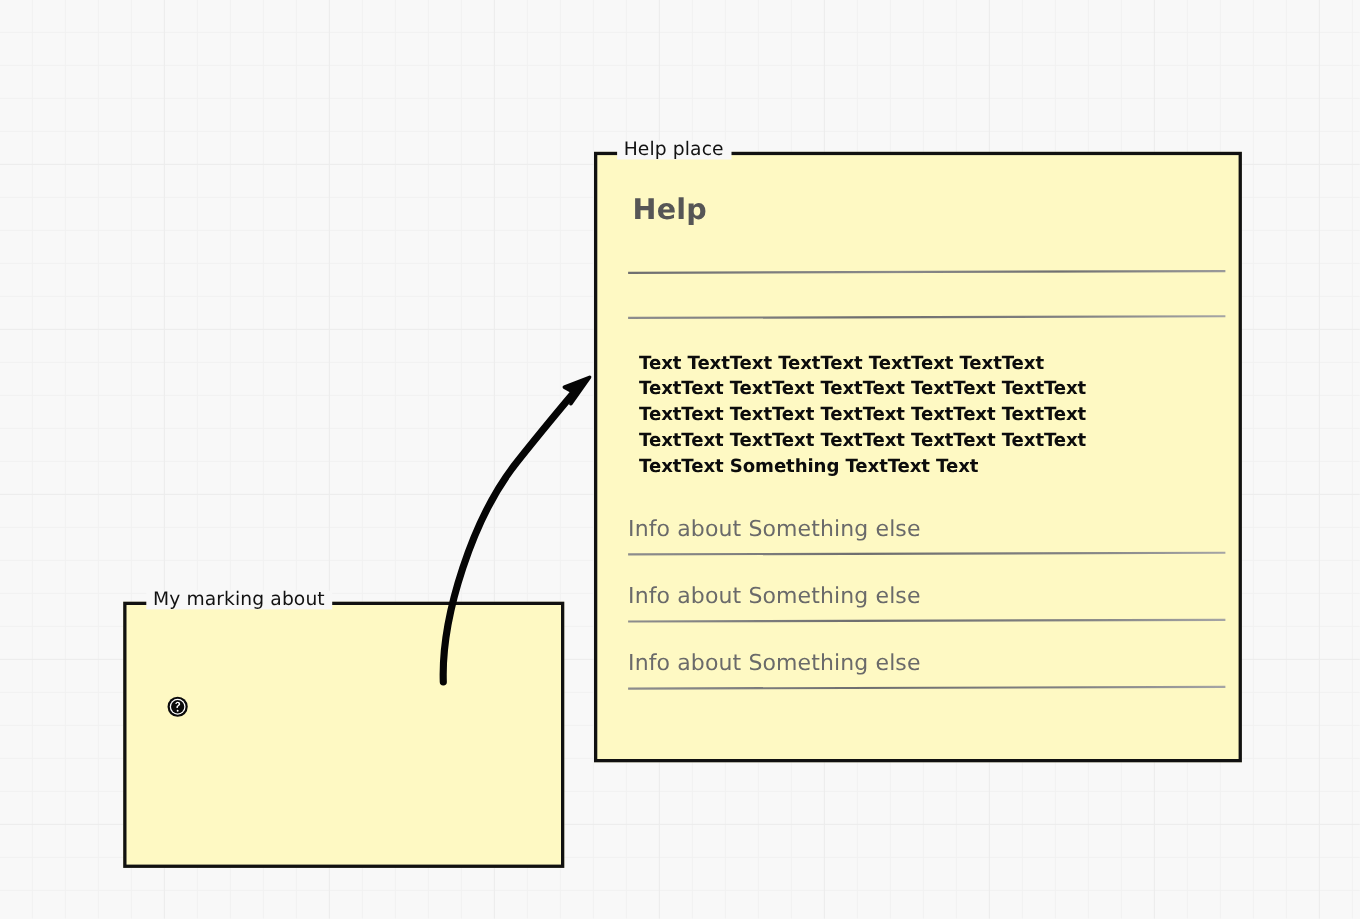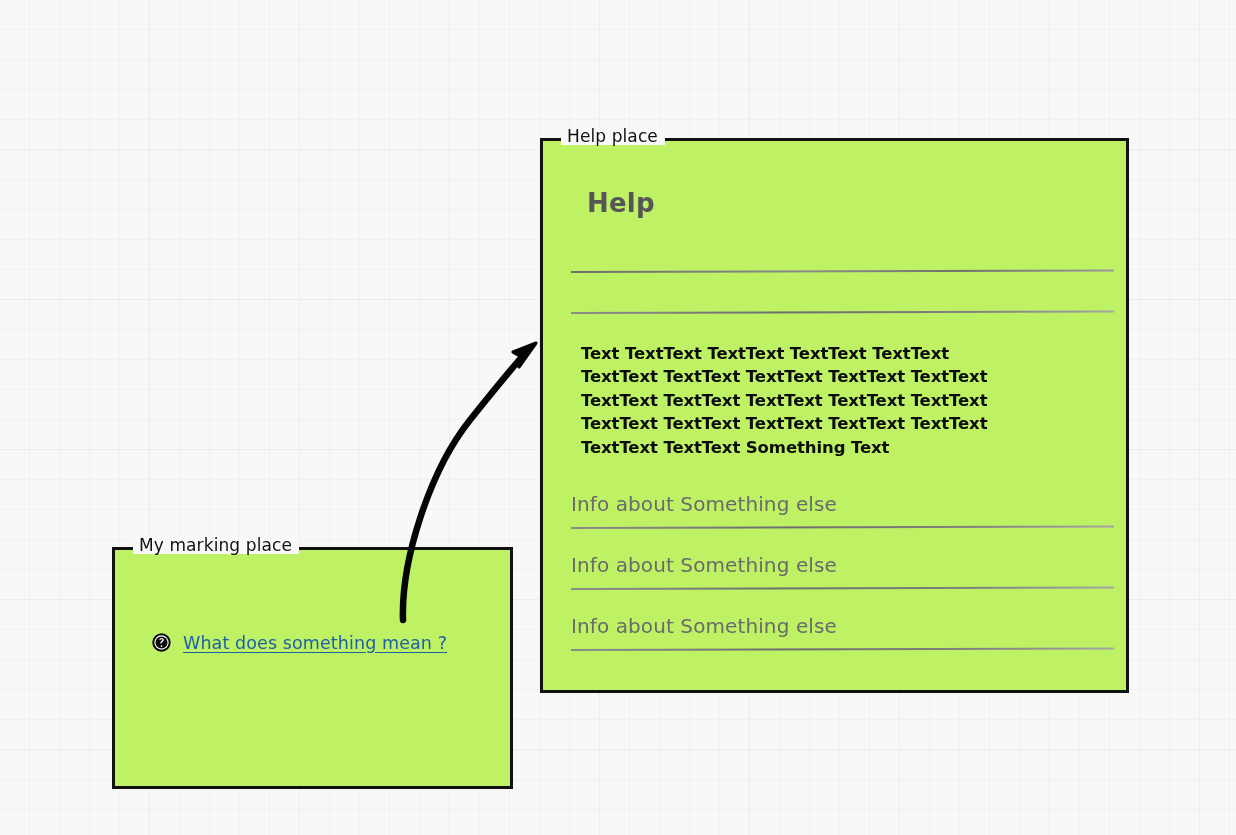--- a/index.html
+++ b/index.html
@@ -23,21 +23,21 @@
       150px 150px,
       30px 30px,
       30px 30px;
     background-position: -1px -1px, -1px -1px, -1px -1px, -1px -1px;
     font-family: "DejaVu Sans", sans-serif;
   }
 
   
   .group-box {
     position: absolute;
-    background: #bef264;
+    background: #fef9c3;
     border: 3px solid #111111;
     box-sizing: border-box;
   }
   .group-label {
     position: absolute;
     top: -13px;
     left: 18px;
     background: #f8f8f8;
     padding: 0 7px 0 6px;
     font-size: 17px;
@@ -59,21 +59,21 @@
     left: 28px;
     right: 12px;
     top: 30px;
     bottom: 10px;
   }
   .help-title {
     font-size: 26px;
     font-weight: bold;
     color: #565656;
     letter-spacing: 0.2px;
-    margin: 16px;
+    margin: 4px;
     padding: 0 0 2px 0;
     line-height: 1.25;
   }
   .rule {
     height: 2px;
     background: linear-gradient(to right, #6f6f6f 0%, #8a8a8a 45%, #707070 72%, #9a9a9a 100%);
     margin: 0;
     transform: rotate(-0.16deg);
     transform-origin: left center;
   }
@@ -168,21 +168,21 @@
 
     <div class="sp-sec1-rule"></div>
     <div class="rule thin"></div>
     <div class="sp-rule-body"></div>
 
     <div class="body-text">
       <div>Text TextText TextText TextText TextText</div>
       <div>TextText TextText TextText TextText TextText</div>
       <div>TextText TextText TextText TextText TextText</div>
       <div>TextText TextText TextText TextText TextText</div>
-      <div>TextText TextText Something Text</div>
+      <div>TextText Something TextText Text</div>
     </div>
 
     <div class="sp-body-sec2"></div>
     <div class="section-head">Info about Something else</div>
     <div class="sp-sec2-rule"></div>
     <div class="rule thin"></div>
 
     <div class="sp-rule-sec3"></div>
     <div class="section-head">Info about Something else</div>
     <div class="sp-sec3-rule"></div>
@@ -190,30 +190,29 @@
 
     <div class="sp-rule-sec4"></div>
     <div class="section-head">Info about Something else</div>
     <div class="sp-sec4-rule"></div>
     <div class="rule thin"></div>
 
   </div>
 </div>
 
 <div class="group-box" id="marking-panel">
-  <span class="group-label">My marking place</span>
+  <span class="group-label">My marking about</span>
 
   <div class="link-row">
     <svg class="help-icon" viewBox="0 0 24 24">
       <circle cx="12" cy="12" r="10.5" fill="#0b0b0b"></circle>
       <circle cx="12" cy="12" r="8.2" fill="#ffffff"></circle>
       <circle cx="12" cy="12" r="6.9" fill="#0b0b0b"></circle>
       <path d="M9.6 9.2c0-1.4 1.1-2.4 2.5-2.4 1.4 0 2.5 0.95 2.5 2.25 0 1.0-0.55 1.55-1.35 2.1-0.75 0.5-1.0 0.85-1.0 1.6v0.45h-1.5v-0.7c0-1.05 0.45-1.6 1.3-2.15 0.6-0.4 0.9-0.7 0.9-1.25 0-0.6-0.45-1.0-1.0-1.0-0.6 0-1.05 0.45-1.05 1.1z" fill="#ffffff"></path>
       <circle cx="12" cy="16.1" r="1.0" fill="#ffffff"></circle>
     </svg>
-    <span class="help-link">What does something mean ?</span>
   </div>
 </div>
 
 <svg id="arrow-connector" viewBox="0 0 1236 835">
   <path d="M 403 620 C 401 560, 430 470, 470 420 C 494 390, 514 366, 526 352" stroke="#050505" stroke-width="6.5" fill="none" stroke-linecap="round"></path>
   <path d="M 536 343 L 513 352 L 522 357 L 519 367 Z" fill="#050505" stroke="#050505" stroke-width="3.2" stroke-linejoin="round"></path>
 </svg>
 
 </body></html>

